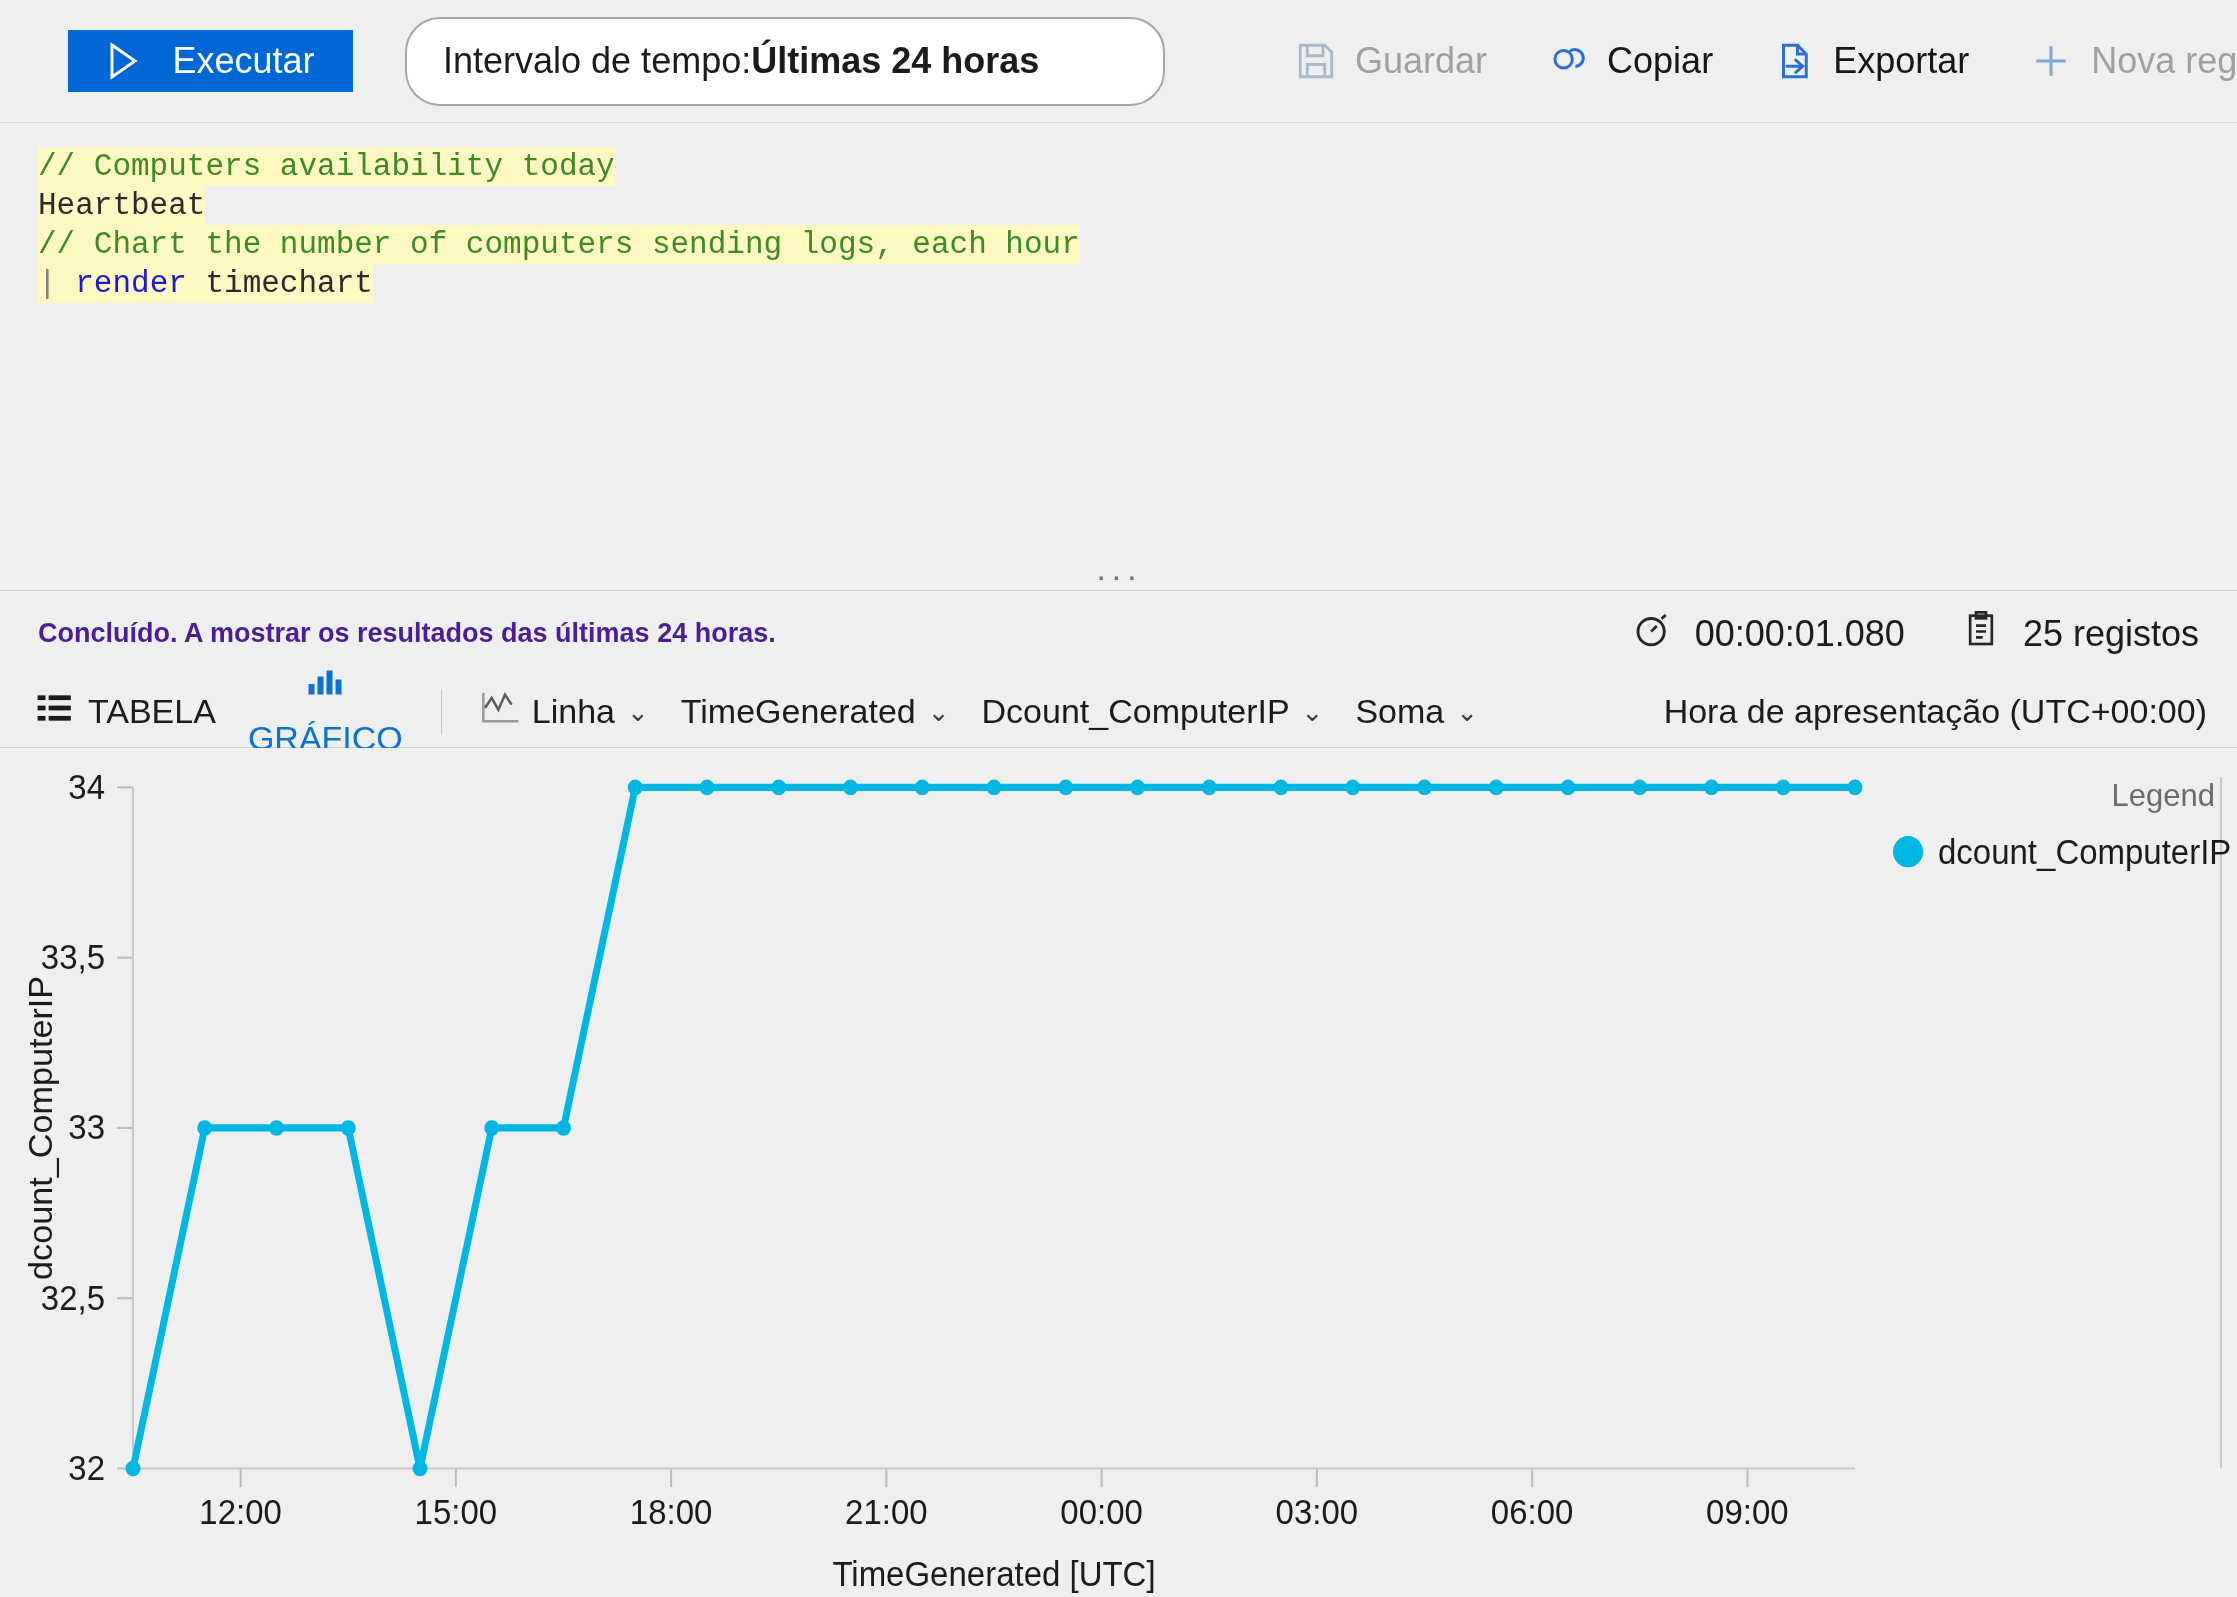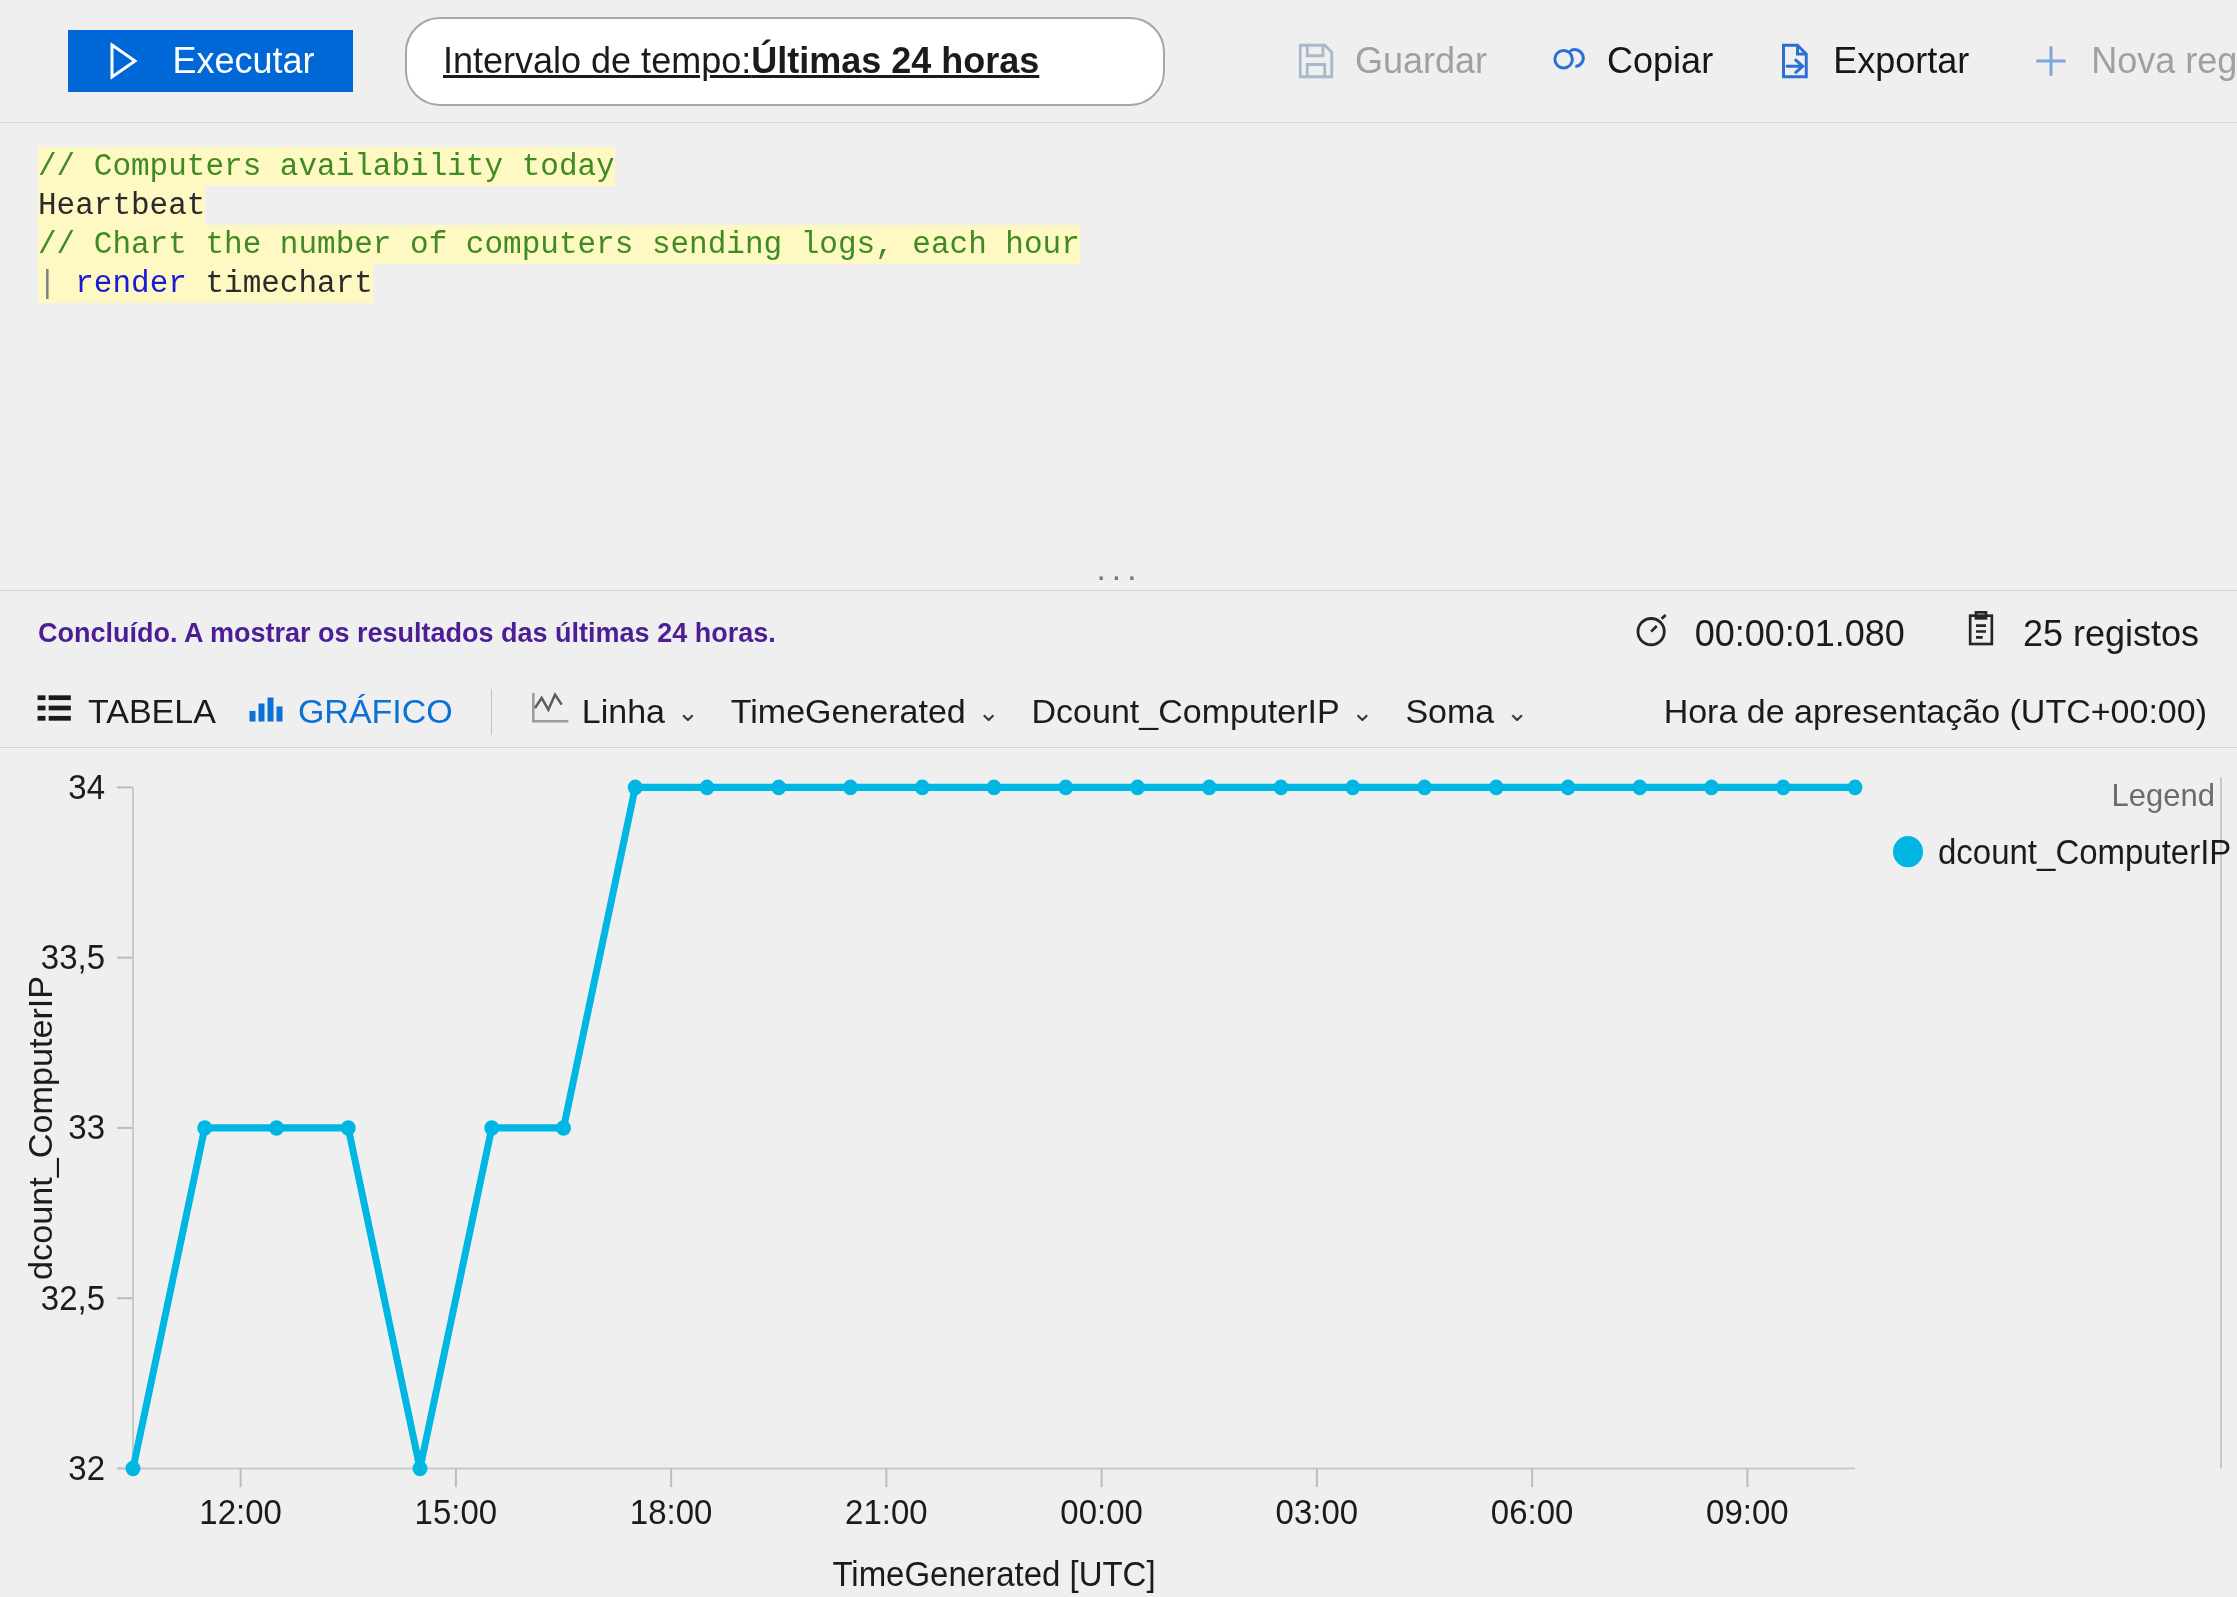--- a/index.html
+++ b/index.html
@@ -28,21 +28,21 @@
     display:flex; align-items:center; justify-content:center;
     gap:32px; font-size:36px; cursor:pointer; border:none;
     font-family:"Liberation Sans", sans-serif;
     padding:0 28px;
   }
   .timepicker {
     margin-left:52px;
     height:89px; min-width:760px;
     background:#ffffff; border:2px solid #a6a6a6; border-radius:35px;
     display:flex; align-items:center; padding:8px 36px;
-    font-size:36px; color:#1b1b1b; cursor:pointer; white-space:nowrap;text-decoration:underline;
+    font-size:36px; color:#1b1b1b; cursor:pointer; white-space:nowrap;
   }
   .timepicker .tp-val { font-weight:bold; }
   .tb-right { display:flex; align-items:center; margin-left:100px; gap:0px; }
   .tb-item {
     display:flex; align-items:center; gap:18px;
     font-size:36px; padding:0 30px; cursor:pointer; white-space:nowrap;justify-content:space-between;
   }
   .tb-item.disabled { color:#a0a0a0; cursor:default; }
   .tb-item.active { color:#161616; }
   .tb-item svg { display:block; flex:0 0 auto; }
@@ -84,21 +84,21 @@
   .tabsrow {
     flex:0 0 72px; height:72px;
     background:#efefef;
     display:flex; align-items:center; padding:0 26px 0 20px;
     border-bottom:1px solid #d2d2d2;
   }
   .tab {
     display:flex; align-items:center; gap:14px;
     font-size:34px; padding:0 16px; cursor:pointer; color:#1b1b1b; white-space:nowrap;
   }
-  .tab.sel { color:#0a72d4; }
+  .tab.sel { color:#0a72d4;flex-direction:column; }
   .vdiv { width:1px; height:46px; background:#c3c3c3; margin:0 22px; }
   .drop {
     display:flex; align-items:center; gap:12px;
     font-size:34px; padding:0 16px; cursor:pointer; color:#1b1b1b; white-space:nowrap;
   }
   .chev { font-size:26px; color:#3a3a3a; line-height:1; }
   .tabsrow .spacer { flex:1 1 auto; }
   .tz { font-size:34px; color:#1b1b1b; padding-right:4px; white-space:nowrap; }
 
   

